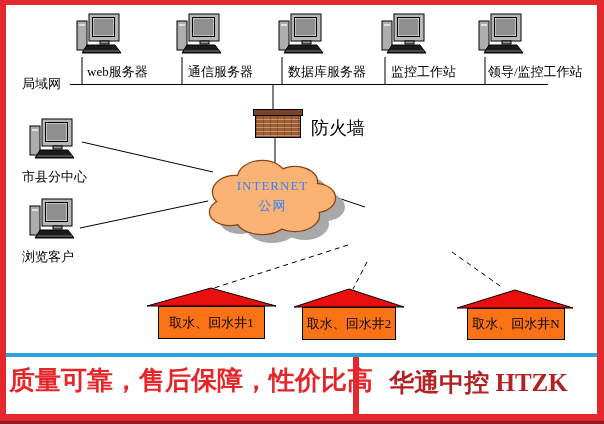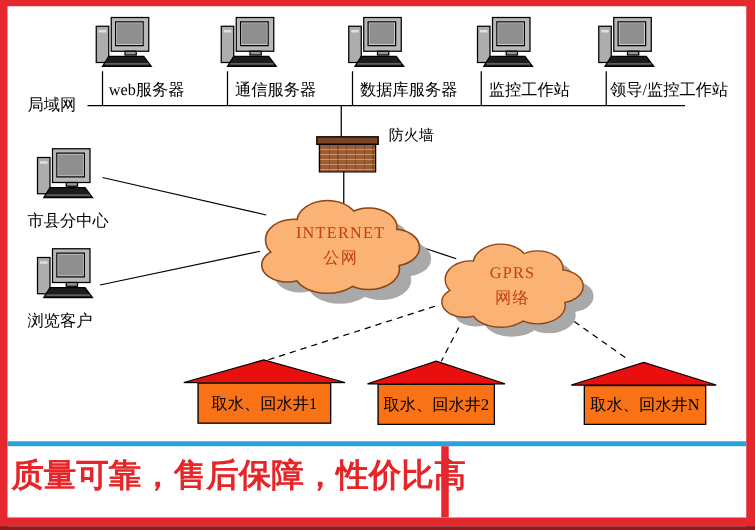--- a/index.html
+++ b/index.html
@@ -22,21 +22,21 @@
 
   
   .firewall{left:253px;top:109px;width:50px;height:29px;}
   .fw-cap{position:absolute;left:0;top:0;width:48px;height:5px;background:#7B4426;border:1px solid #000;}
   .fw-body{position:absolute;left:2px;top:6px;width:44px;height:21px;border:1px solid #000;
     background:
       repeating-linear-gradient(to right, rgba(0,0,0,0.18) 0 1px, transparent 1px 7px),
       repeating-linear-gradient(to bottom, #9F5B33 0 3px, #C89A6A 3px 4px);}
 
   
-  .cloud-text{width:100%;text-align:center;color:#c2410c;font-size:13px;letter-spacing:1px;line-height:1.55;}
+  .cloud-text{width:100%;text-align:center;color:#3b82f6;font-size:13px;letter-spacing:1px;line-height:1.55;}
 
   
   .house-body{background:#f97316;border:1px solid #000;display:flex;align-items:center;justify-content:center;}
   .house-label{font-size:13px;color:#000;white-space:nowrap;}
 
   
   .banner-line{left:6px;top:353px;width:591px;height:4px;background:#2AA2DC;}
   .banner-slogan{left:9px;top:363px;width:340px;font-size:26px;font-weight:bold;color:#E62528;white-space:nowrap;}
   .banner-divider{left:353px;top:357px;width:6px;height:57px;background:#E4282E;}
   .banner-brand{left:360px;top:366px;width:237px;text-align:center;font-size:25px;font-weight:bold;color:#B22222;white-space:nowrap;}
@@ -136,45 +136,34 @@
   <div class="abs diagram-label" style="left:87px;top:63px;">web服务器</div>
   <div class="abs diagram-label" style="left:188px;top:63px;">通信服务器</div>
   <div class="abs diagram-label" style="left:288px;top:63px;">数据库服务器</div>
   <div class="abs diagram-label" style="left:391px;top:63px;">监控工作站</div>
   <div class="abs diagram-label" style="left:488px;top:63px;">领导/监控工作站</div>
 
   <div class="abs firewall">
     <div class="fw-cap"></div>
     <div class="fw-body"></div>
   </div>
-  <div class="abs diagram-label" style="left:311px;top:100px;font-size:12px;">防火墙</div>
+  <div class="abs diagram-label" style="left:311px;top:116px;font-size:18px;">防火墙</div>
 
   <div class="abs" style="left:200px;top:150px;width:145px;height:97px;">
     <svg width="145" height="97" viewBox="0 0 145 97">
       <use href="#cg" fill="#A9A9A9" transform="translate(10,9)"></use>
       <use href="#cg" fill="#FBB375" stroke="#8B4513" stroke-width="2.5"></use>
       <use href="#cg" fill="#FBB375"></use>
     </svg>
     <div class="abs cloud-text" style="left:0;top:26px;">
       <div>INTERNET</div>
       <div>公网</div>
     </div>
   </div>
 
-  <div class="abs" style="left:345px;top:186px;width:130px;height:86px;">
-    <svg width="130" height="86" viewBox="0 0 145 96">
-      <use href="#cg" fill="#A9A9A9" transform="translate(10,9)"></use>
-      <use href="#cg" fill="#FBB375" stroke="#8B4513" stroke-width="2.5"></use>
-      <use href="#cg" fill="#FBB375"></use>
-    </svg>
-    <div class="abs cloud-text" style="left:0;top:22px;">
-      <div>GPRS</div>
-      <div>网络</div>
-    </div>
-  </div>
 
   <svg class="abs pc-icon" style="left:28px;top:117px;" width="48" height="46" viewBox="0 0 48 46">
     <rect x="2" y="9" width="10" height="29" fill="#ADADAD" stroke="#000"></rect>
       <rect x="4" y="12" width="6" height="2" fill="#E0E0E0"></rect>
     <rect x="14" y="2" width="30" height="27" fill="#B8B8B8" stroke="#000"></rect>
       <rect x="18" y="6" width="21" height="18" fill="#8F8F8F" stroke="#F0F0F0"></rect>
       <rect x="17.5" y="5.5" width="22" height="19" fill="none" stroke="#000"></rect>
     <rect x="25" y="29" width="9" height="3" fill="#9A9A9A" stroke="#000"></rect>
     <polygon points="12,33 40,33 46,41 7,41" fill="#1C1C1C" stroke="#000"></polygon>
       <line x1="9" y1="39" x2="44" y2="39" stroke="#777"></line>
@@ -214,20 +203,21 @@
       <polygon points="1,20 59,2 117,20" fill="#E90F0F" stroke="#000"></polygon>
     </svg>
     <div class="abs house-body" style="left:11px;top:20px;width:96px;height:30px;">
       <span class="house-label">取水、回水井N</span>
     </div>
   </div>
 
   <div class="abs banner-line"></div>
   <div class="abs banner-slogan">质量可靠，售后保障，性价比高</div>
   <div class="abs banner-divider"></div>
+  <div class="abs banner-brand">华通中控  HTZK</div>
 
   <div class="abs b-top"></div>
   <div class="abs b-left"></div>
   <div class="abs b-right"></div>
   <div class="abs b-bottom"></div>
   <div class="abs b-shadow"></div>
 
 </div>
 
 </body></html>

